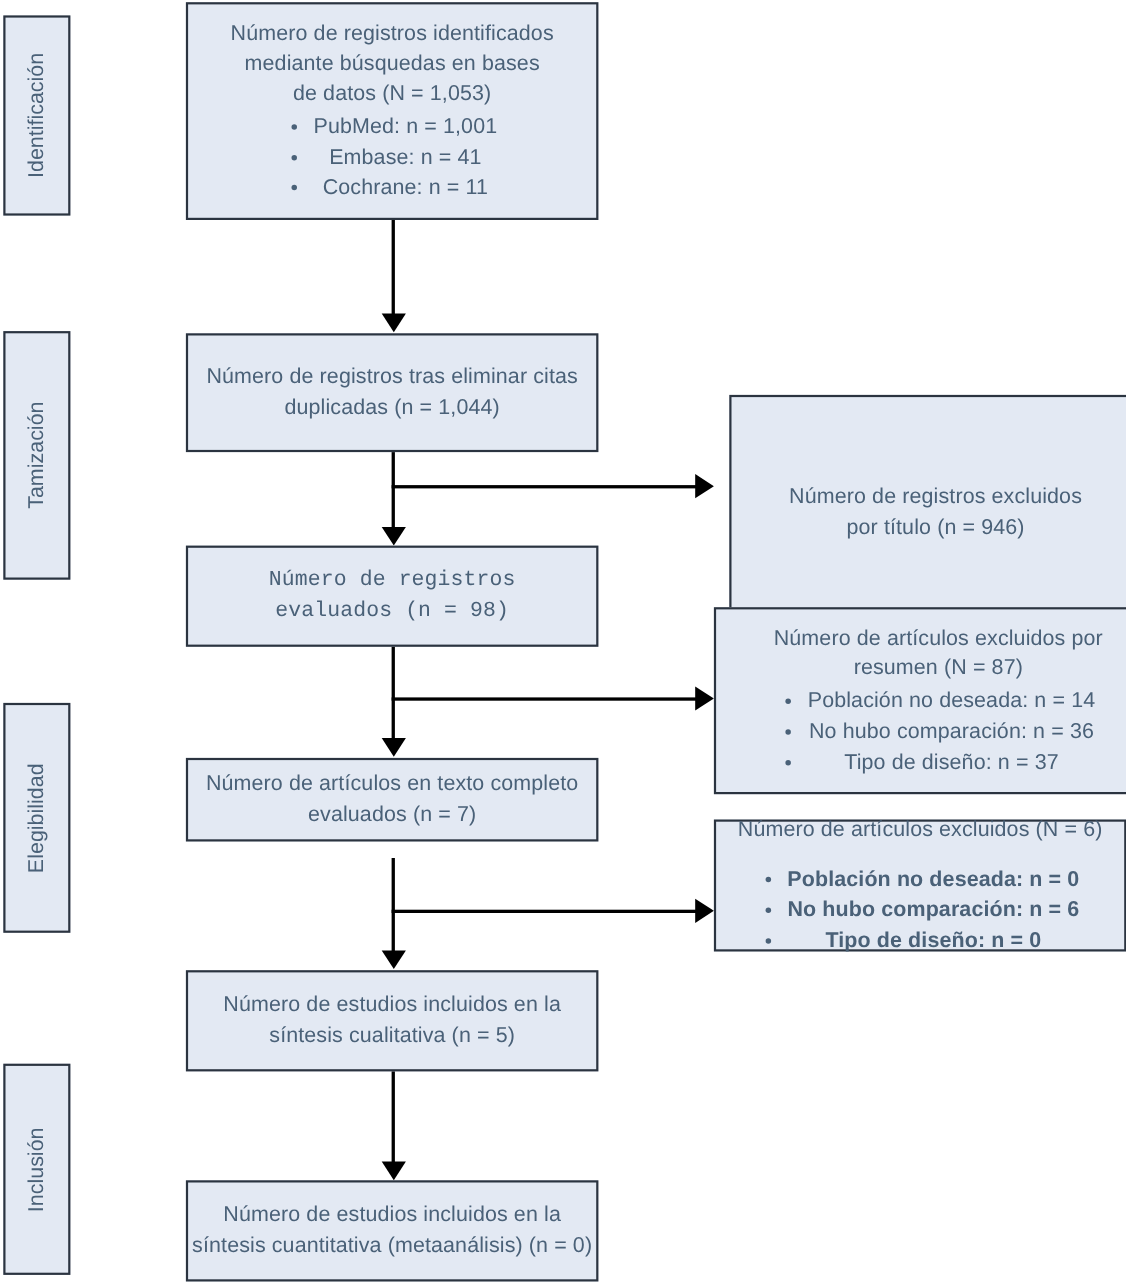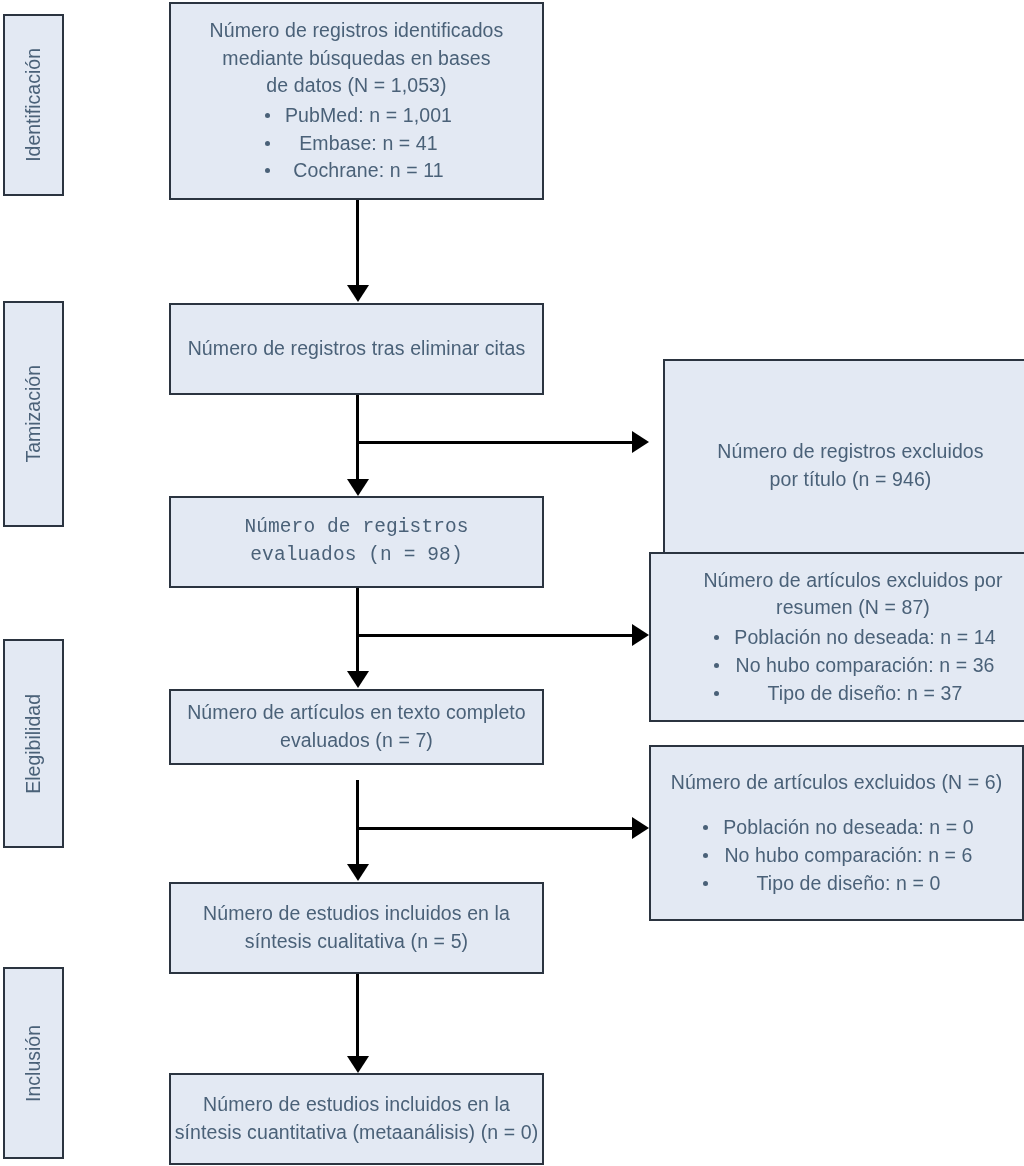--- a/index.html
+++ b/index.html
@@ -147,22 +147,23 @@
     <span class="line">Número de registros identificados</span>
     <span class="line">mediante búsquedas en bases</span>
     <span class="line">de datos (N = 1,053)</span>
     <ul class="bullets" style="margin-top:2px;">
       <li>PubMed: n = 1,001</li>
       <li>Embase: n = 41</li>
       <li>Cochrane: n = 11</li>
     </ul>
   </div>
 
-  <div class="box" style="left:169px; top:303px; width:375px; height:92px;">
+  <div class="box" style="left:169px; top:303px; width:375px; height:108px;">
     <span class="line">Número de registros tras eliminar citas</span>
+    <span class="line">duplicadas (n = 1,044)</span>
   </div>
 
   <div class="box" style="left:169px; top:496px; width:375px; height:92px;font-family:Liberation Mono, monospace;">
     <span class="line">Número de registros</span>
     <span class="line">evaluados (n = 98)</span>
   </div>
 
   <div class="box" style="left:169px; top:689px; width:375px; height:76px;">
     <span class="line">Número de artículos en texto completo</span>
     <span class="line">evaluados (n = 7)</span>
@@ -186,22 +187,22 @@
   <div class="box" style="left:649px; top:552px; width:408px; height:170px;">
     <span class="line">Número de artículos excluidos por</span>
     <span class="line">resumen (N = 87)</span>
     <ul class="bullets" style="margin-top:2px;">
       <li>Población no deseada: n = 14</li>
       <li>No hubo comparación: n = 36</li>
       <li>Tipo de diseño: n = 37</li>
     </ul>
   </div>
 
-  <div class="box" style="left:649px; top:745px; width:375px; height:176px;">
+  <div class="box" style="left:649px; top:745px; width:375px; height:120px;">
     <span class="line">Número de artículos excluidos (N = 6)</span>
-    <ul class="bullets" style="margin-top:18px;">
+    <ul class="bullets" style="margin-top:18px;font-weight:bold;">
       <li>Población no deseada: n = 0</li>
       <li>No hubo comparación: n = 6</li>
       <li>Tipo de diseño: n = 0</li>
     </ul>
   </div>
 
 </div>
 
 </body></html>

